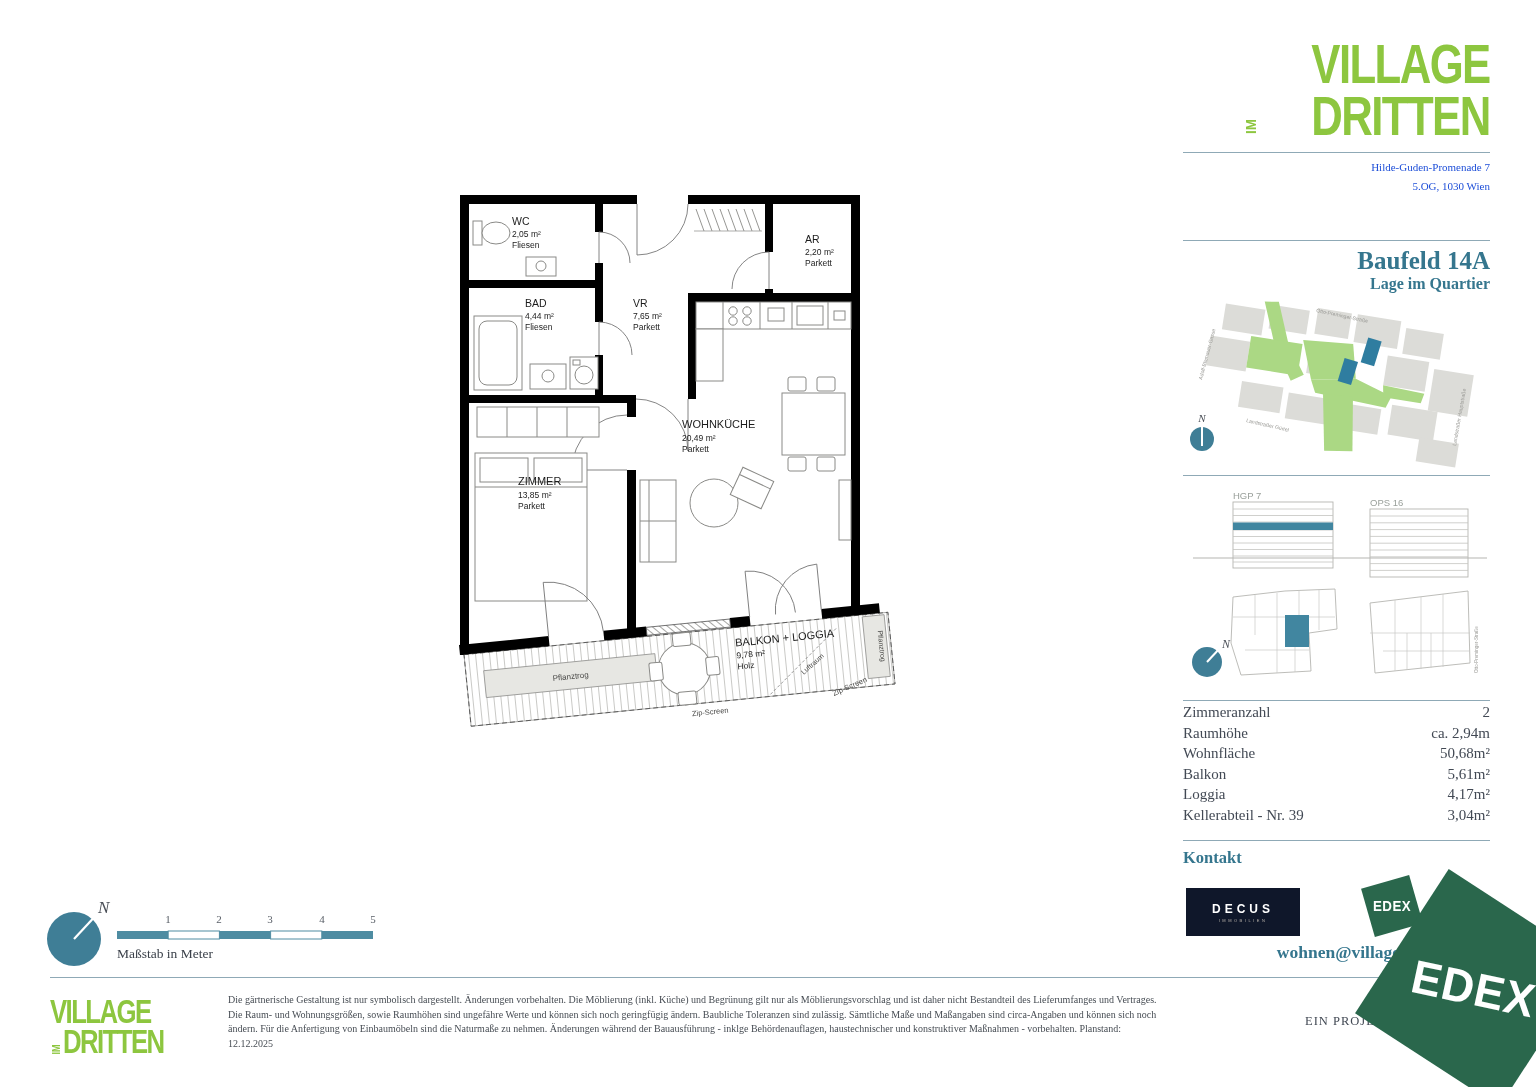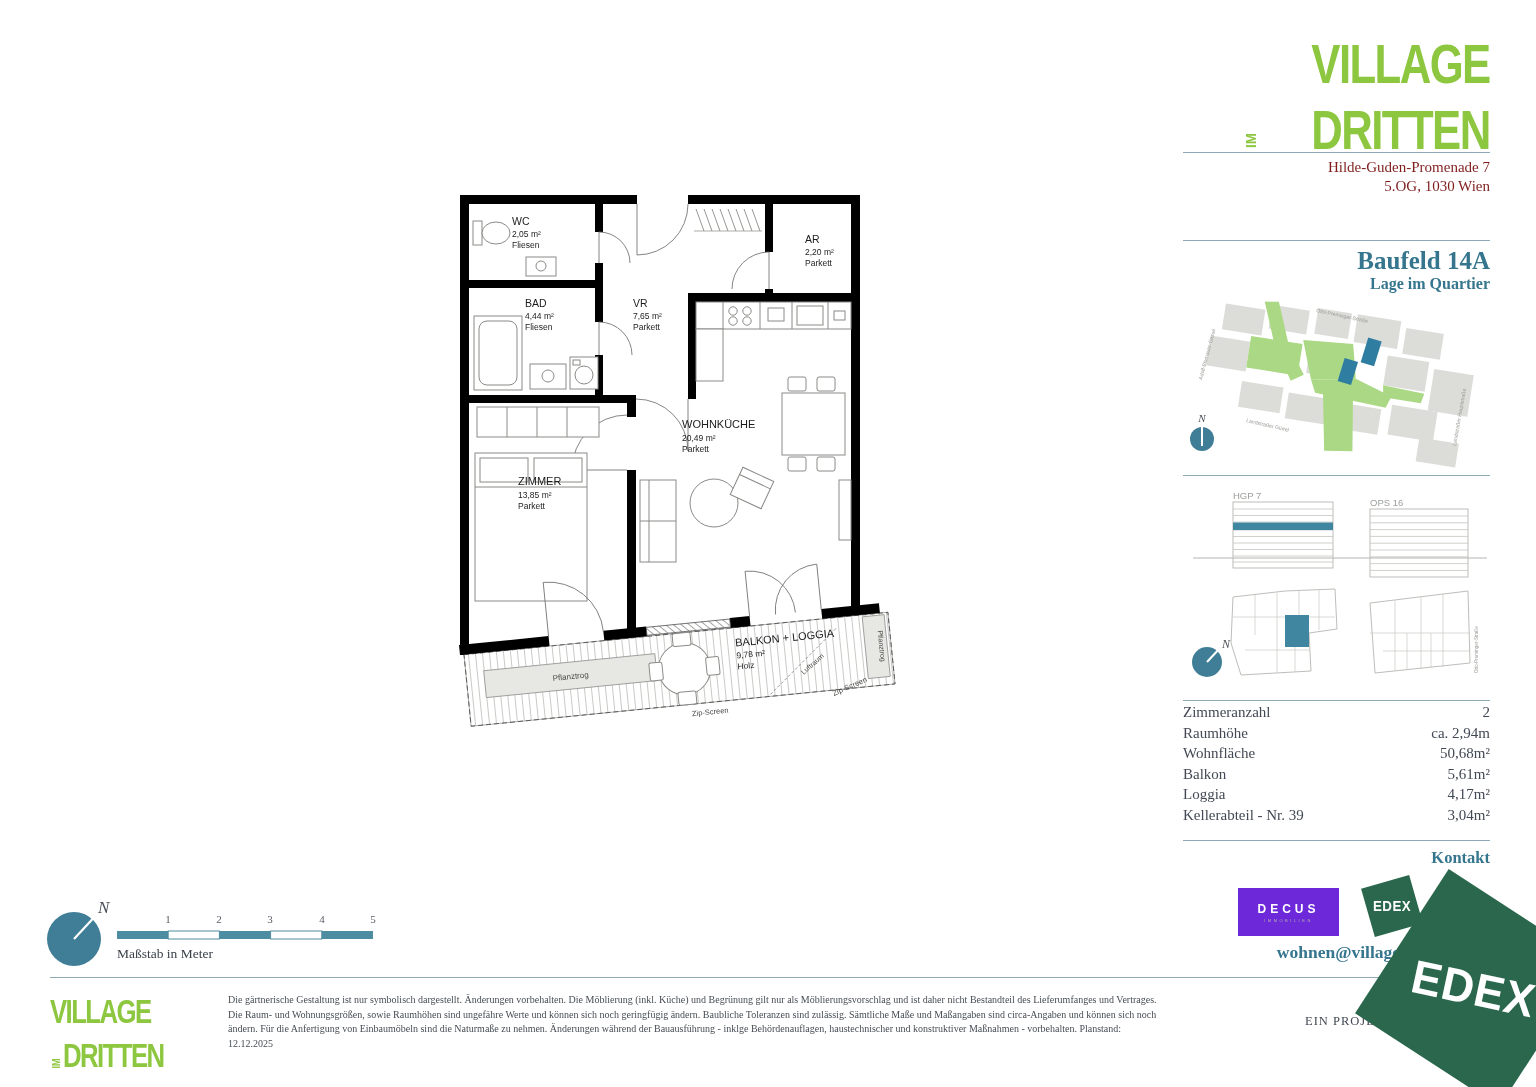--- a/index.html
+++ b/index.html
@@ -2,53 +2,53 @@
 <html><head>
 <meta charset="utf-8">
 <style>
   html,body{margin:0;padding:0;}
   .page{position:relative;width:1536px;height:1087px;background:#ffffff;overflow:hidden;
         font-family:"Liberation Serif", serif;color:#3a4049;}
   .abs{position:absolute;}
   .divider{position:absolute;height:1px;background:#8fa9b6;}
   
   .brandlogo{display:flex;flex-direction:column;align-items:flex-end;color:#8dc63f;
-             font-family:"Liberation Sans", sans-serif;font-weight:bold;line-height:0.92;gap:14px;}
+             font-family:"Liberation Sans", sans-serif;font-weight:bold;line-height:0.92;}
   .brandlogo .l1{transform:scaleX(0.78);transform-origin:100% 50%;letter-spacing:-2px;}
   .brandlogo .l2{display:flex;align-items:flex-end;}
   .brandlogo .im{display:inline-block;transform:rotate(-90deg) scaleX(0.9);transform-origin:50% 50%;
                  font-weight:bold;letter-spacing:0px;}
   .brandlogo .dr{transform:scaleX(0.78);transform-origin:100% 50%;letter-spacing:-2px;}
   .logo-main{font-size:56px;}
   .logo-main .im{font-size:15px;width:20px;margin-bottom:9px;}
   .logo-foot{font-size:33px;}
   .logo-foot .im{font-size:10px;width:13px;margin-bottom:5px;}
   
   .rcol{text-align:right;}
   .title-lg{font-weight:bold;font-size:26px;color:#262b33;}
-  .addr{font-size:15px;color:#7f1d1d;line-height:19px;text-align:right;}
+  .addr{font-size:11px;color:#1d4ed8;line-height:19px;text-align:right;}
   .teal-title{font-weight:bold;font-size:25px;color:#35768e;}
   .teal-sub{font-weight:bold;font-size:16px;color:#35768e;}
   
   .dtable{position:absolute;left:1183px;top:702px;width:307px;font-size:15px;color:#424954;}
   .drow{display:flex;justify-content:space-between;line-height:20.5px;}
   
-  .decus{position:absolute;left:1238px;top:888px;width:101px;height:48px;background:#6d28d9;
+  .decus{position:absolute;left:1186px;top:888px;width:114px;height:48px;background:#0f172a;
          display:flex;flex-direction:column;align-items:center;justify-content:center;
          font-family:"Liberation Sans", sans-serif;color:#fff;}
   .decus .t{font-size:12px;font-weight:bold;letter-spacing:4px;}
   .decus .s{font-size:4px;letter-spacing:2.5px;color:#b9b2aa;margin-top:2px;}
   .edex-sm{position:absolute;left:1367px;top:881px;width:50px;height:50px;background:#2a674c;
            transform:rotate(-16deg);display:flex;align-items:center;justify-content:center;z-index:2;}
   .edex-sm span{color:#fff;font-family:"Liberation Sans", sans-serif;font-weight:bold;
                 font-size:14px;letter-spacing:0.5px;transform:rotate(16deg) scaleX(0.95);}
   .ehl{position:absolute;left:1438px;top:882px;width:54px;height:54px;z-index:2;}
   .email{position:absolute;left:1100px;top:942px;width:390px;text-align:right;font-weight:bold;
          font-size:17.5px;color:#35768e;z-index:1;}
-  .kontakt{position:absolute;left:1183px;top:848px;width:307px;text-align:right;
+  .kontakt{position:absolute;left:1183px;top:848px;width:307px;
            font-weight:bold;font-size:16.5px;color:#35768e;}
   
   .disclaimer{position:absolute;left:228px;top:993px;width:938px;font-size:10px;
               line-height:14.6px;color:#474d54;}
   .project{position:absolute;left:1305px;top:1014px;font-size:12.5px;letter-spacing:1px;
            color:#424954;z-index:1;white-space:nowrap;}
   .watermark{position:absolute;left:1388px;top:902px;width:172px;height:172px;background:#2a674c;
              transform:rotate(33deg);display:flex;align-items:center;justify-content:center;z-index:5;}
   .watermark span{color:#fff;font-family:"Liberation Sans", sans-serif;font-weight:bold;
                   font-size:47px;letter-spacing:1px;transform:rotate(-21deg) scaleX(0.95);}

